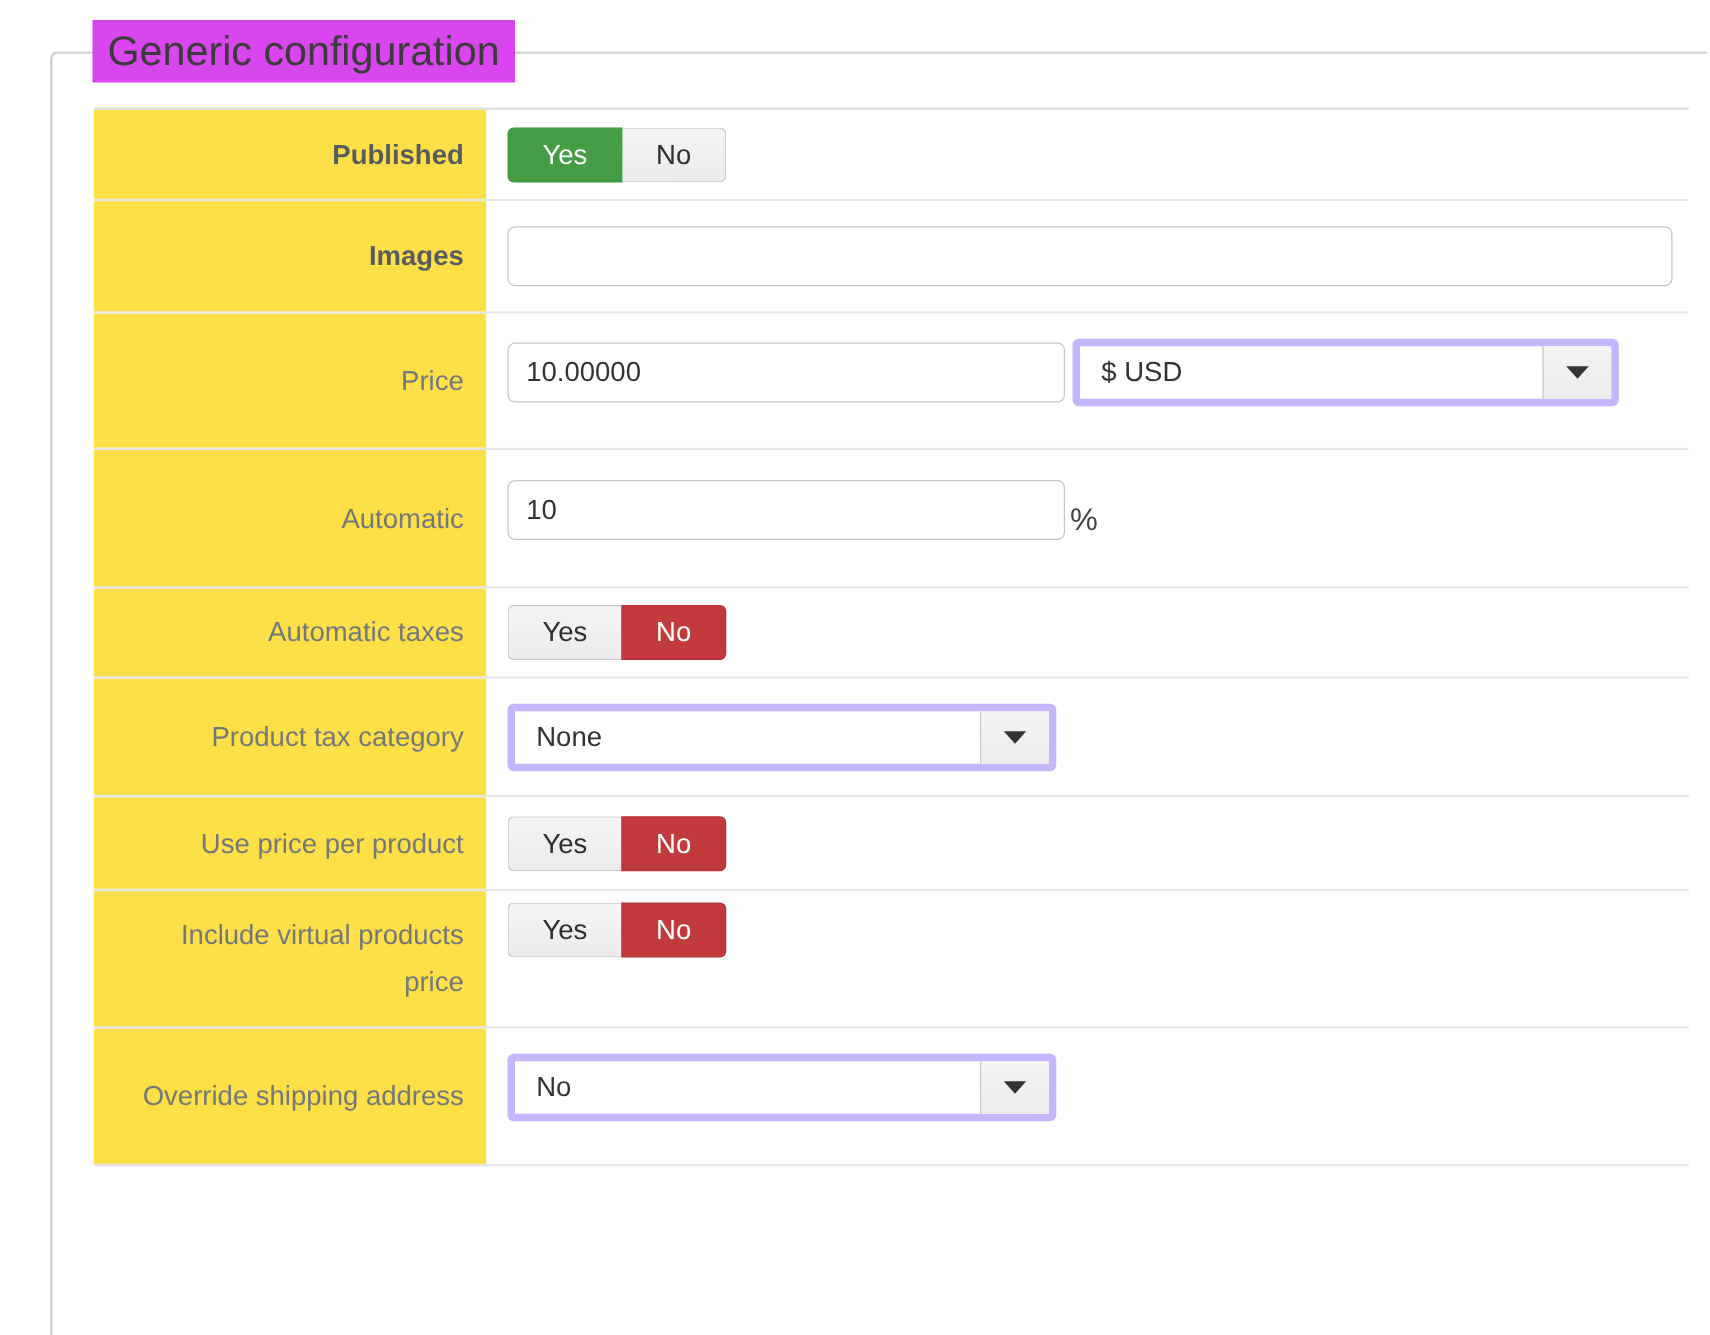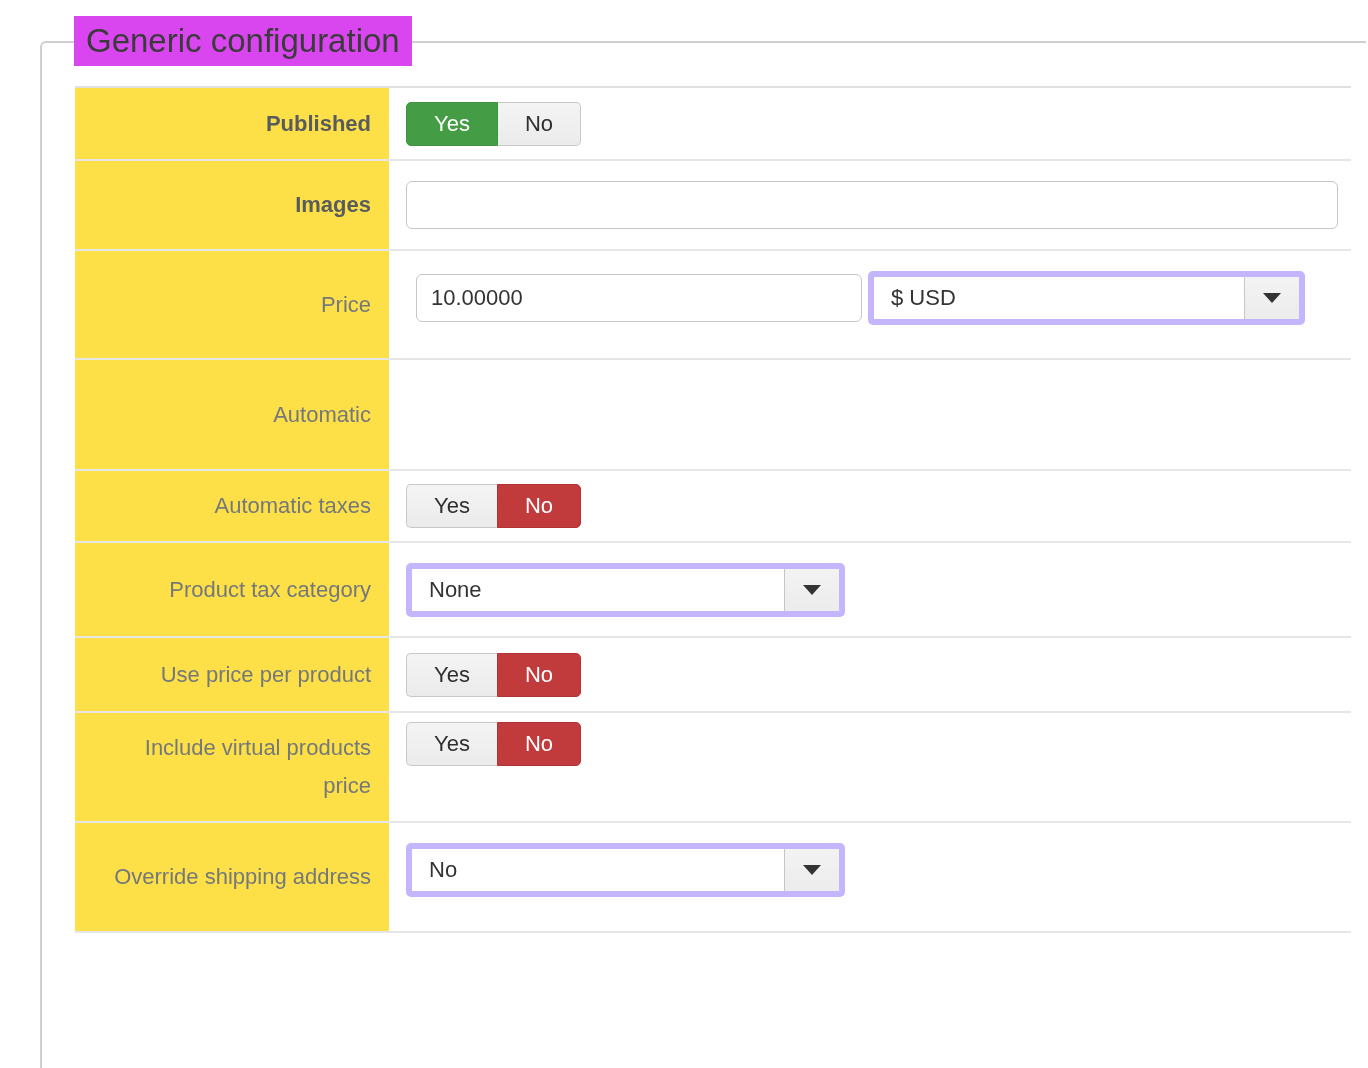--- a/index.html
+++ b/index.html
@@ -108,35 +108,39 @@
       </div>
     </div>
 
     <div class="row" style="min-height:88px;">
       <div class="label-cell bold">Images</div>
       <div class="control-cell">
         <input class="tinput w-images" type="text" value="" style="">
       </div>
     </div>
 
-    <div class="row" style="min-height:107px;gap:10px;">
+    <div class="row" style="min-height:107px;">
       <div class="label-cell">Price</div>
       <div class="control-cell pb">
         <input class="tinput w-num" type="text" value="10.00000" style="">
         <div class="select w-currency">
           <span class="val">$ USD</span>
           <span class="btn">
               <span class="caret"></span>
             </span>
         </div>
       </div>
     </div>
 
     <div class="row" style="min-height:109px;">
       <div class="label-cell">Automatic</div>
+      <div class="control-cell pb">
+        <input class="tinput w-num" type="text" value="10" style="">
+        <span class="suffix">%</span>
+      </div>
     </div>
 
     <div class="row" style="min-height:70px;">
       <div class="label-cell">Automatic taxes</div>
       <div class="control-cell">
         <div class="toggle">
           <span class="tbtn unsel">Yes</span>
           <span class="tbtn sel-red">No</span>
         </div>
       </div>

